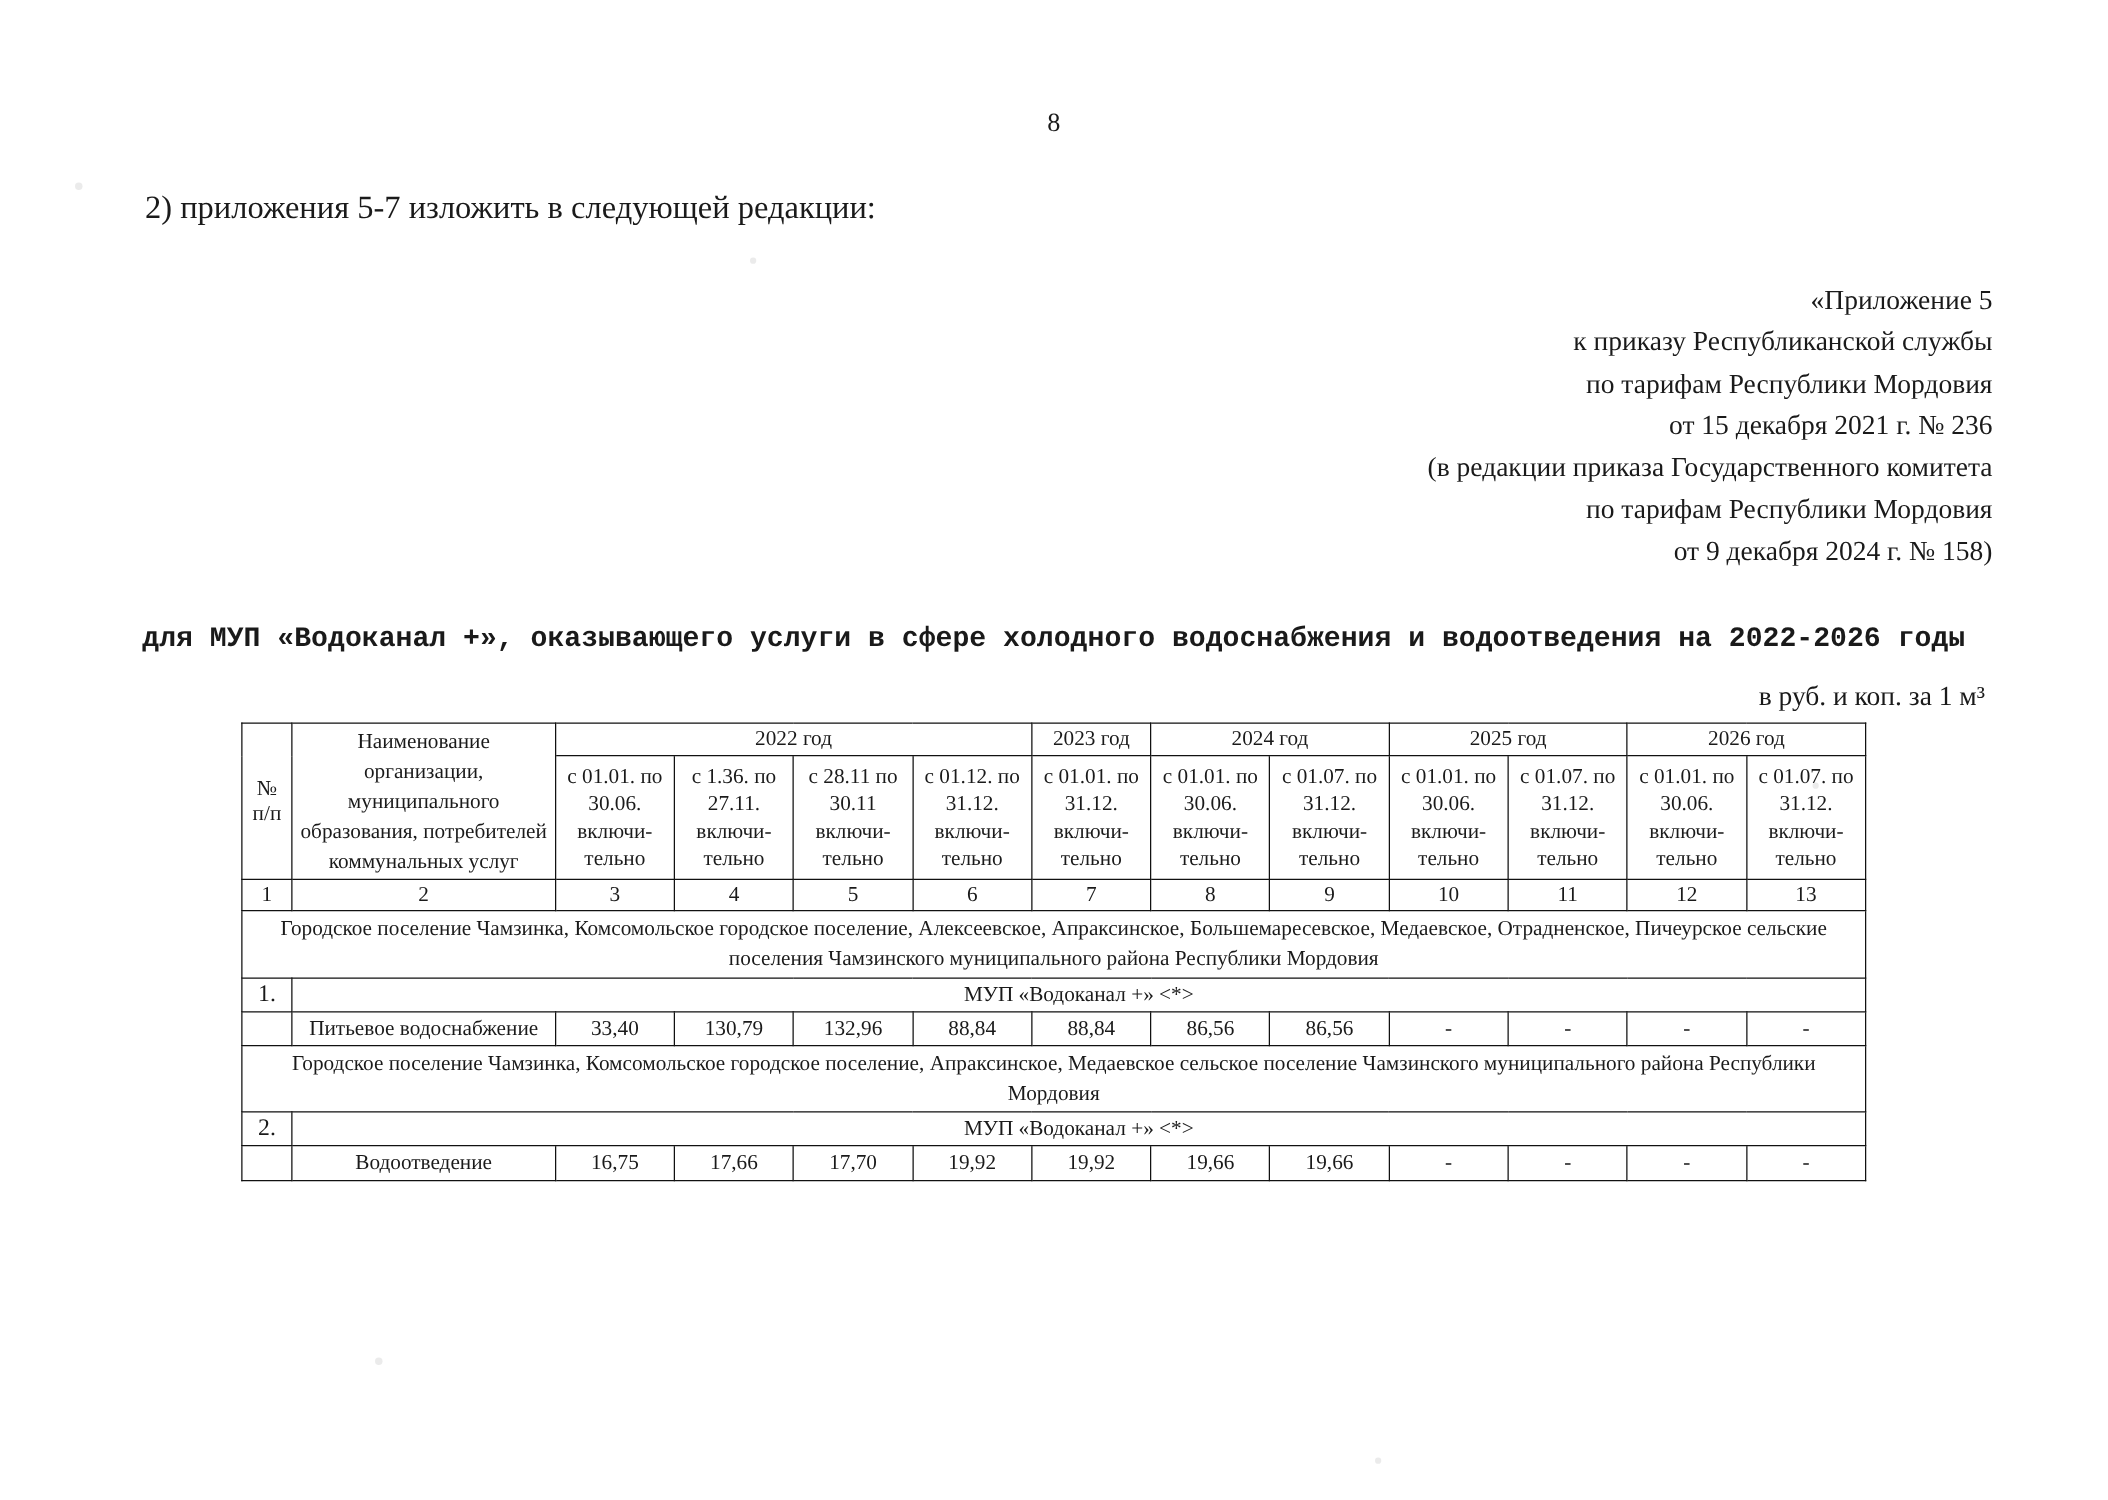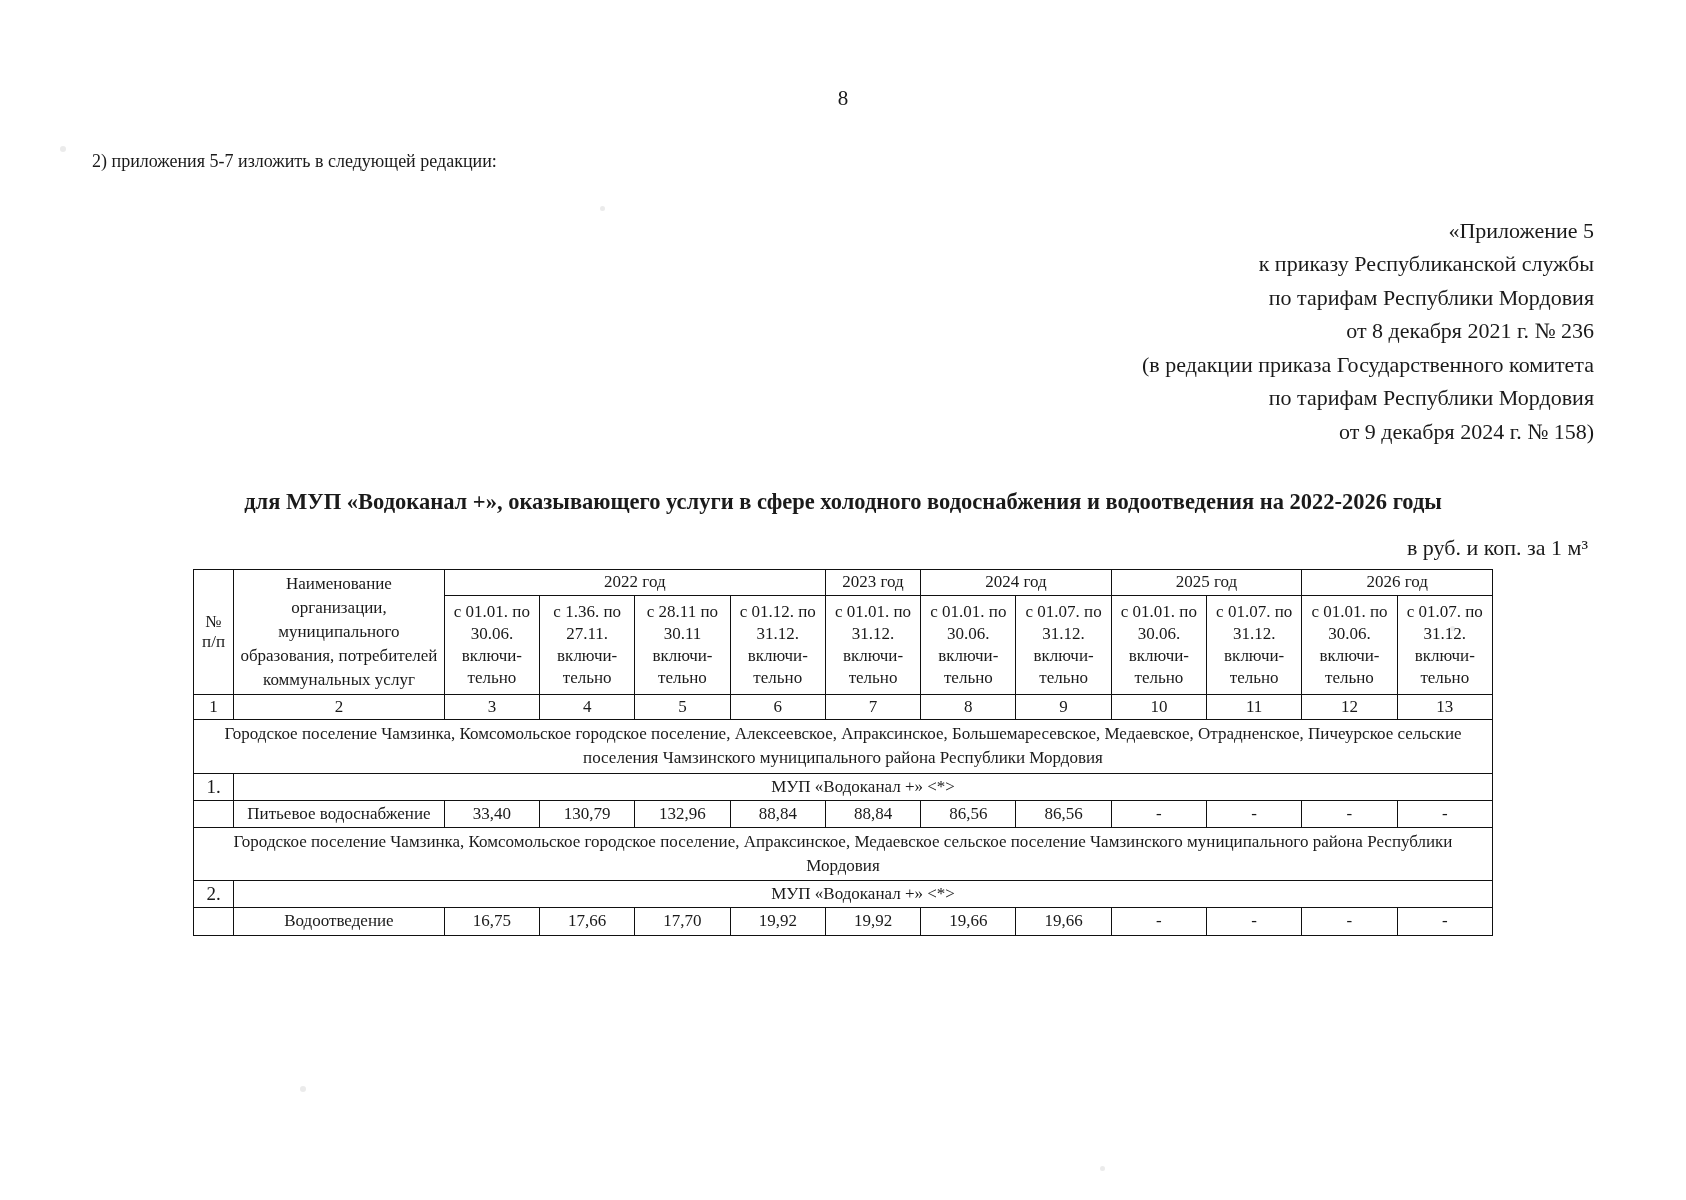--- a/index.html
+++ b/index.html
@@ -21,41 +21,42 @@
     height: 1200px;
     padding: 0;
   }
   .page-number {
     text-align: center;
     font-size: 21px;
     margin-top: 86px;
   }
   .intro-line {
     margin-top: 40px;
-    margin-left: 92px;
-    font-size: 18px;
+    margin-left: 116px;
+    font-size: 26px;
   }
   .appendix-block {
     margin-top: 42px;
     margin-right: 92px;
     text-align: right;
     font-size: 22px;
     line-height: 1.52;
     padding-left: 21px;
   }
   .doc-title {
     margin-top: 38px;
     text-align: center;
     font-weight: bold;
     font-size: 22.5px;
     line-height: 1.45;
   }
   .doc-title .l2 {
     display: block;
     padding: 0 84px;
+    font-family: Liberation Mono, monospace;
   }
   .units-line {
     margin-top: 16px;
     margin-right: 98px;
     text-align: right;
     font-size: 22px;
   }
   table.tariffs {
     margin: 8px auto 0 auto;
     border-collapse: collapse;
@@ -132,21 +133,21 @@
 <div class="page">
 
   <div class="page-number">8</div>
 
   <div class="intro-line">2) приложения 5-7 изложить в следующей редакции:</div>
 
   <div class="appendix-block">
     <div>«Приложение 5</div>
     <div>к приказу Республиканской службы</div>
     <div>по тарифам Республики Мордовия</div>
-    <div>от 8 декабря 2021 г. № 236</div>
+    <div>от 15 декабря 2021 г. № 236</div>
     <div>(в редакции приказа Государственного комитета</div>
     <div>по тарифам Республики Мордовия</div>
     <div>от 9 декабря 2024 г. № 158)</div>
   </div>
 
   <div class="doc-title">
     <span class="l2">для МУП «Водоканал +», оказывающего услуги в сфере холодного водоснабжения и водоотведения на 2022-2026 годы</span>
   </div>
 
   <div class="units-line">в руб. и коп. за 1 м³</div>

